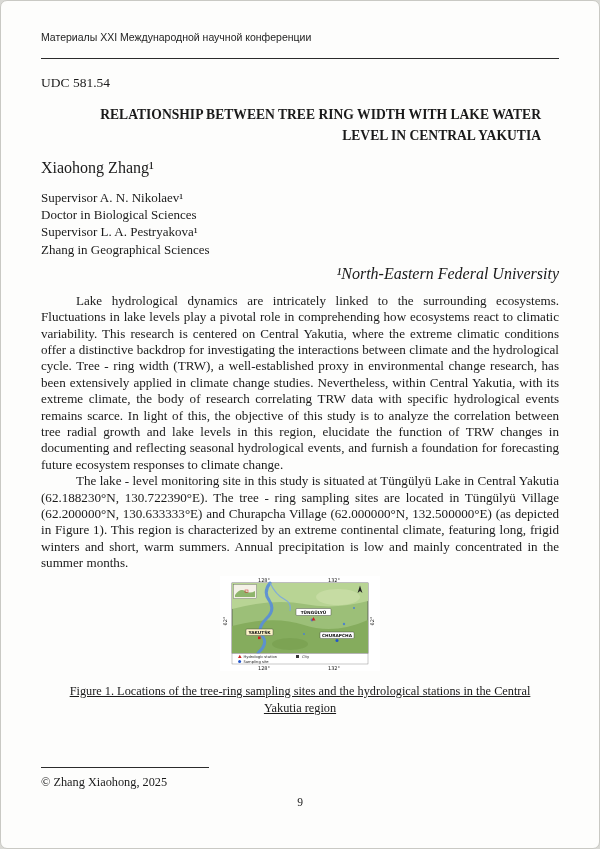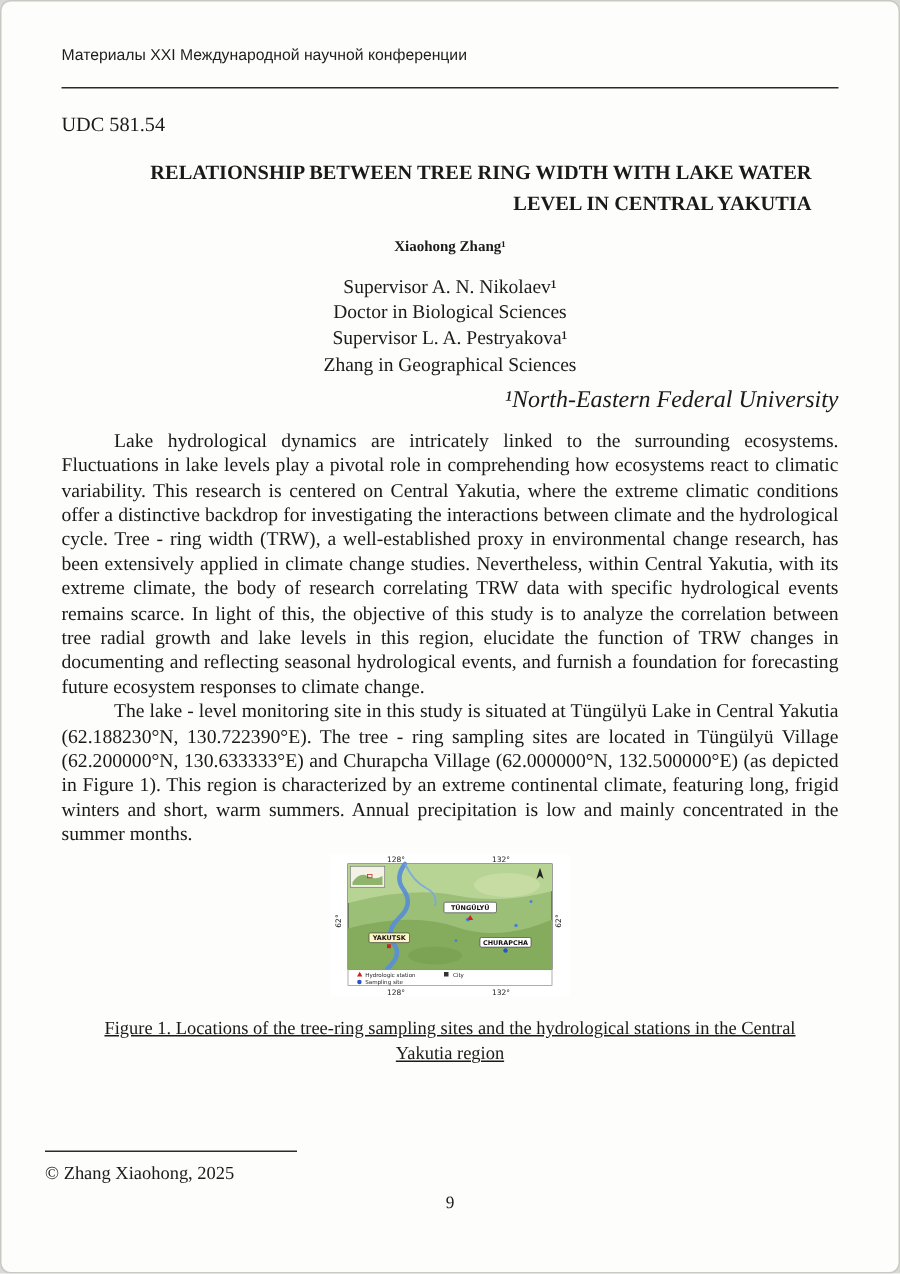--- a/index.html
+++ b/index.html
@@ -11,30 +11,30 @@
   }
   .running-head {
     font-family:"Liberation Sans", sans-serif; font-size:10.5px; color:#1d1d1d;
     padding-bottom:15px; border-bottom:1px solid #2b2b2b;
   }
   .udc { margin-top:16px; font-size:13.5px; }
   .title {
     margin-top:13px; text-align:right; font-weight:bold; font-size:13.6px;
     line-height:1.55; padding:0 18px;
   }
-  .author { margin-top:13px; text-align:center; font-weight:bold; font-size:10px; }
-  .supervisors { margin-top:12px; text-align:center; font-size:13px; line-height:1.32; }
+  .author { margin-top:13px; text-align:left; font-weight:normal; font-size:16px; }
+  .supervisors { margin-top:12px; font-size:13px; line-height:1.32; }
   .affiliation { margin-top:7px; text-align:right; font-style:italic; font-size:16px; }
   .body-text { margin-top:10px; font-size:13.1px; line-height:16.4px; text-align:justify; }
   .body-text p { text-indent:35px; }
   .figure-block { margin-top:4px; text-align:center; }
   .figure-caption {
     margin:8px auto 0 auto; width:480px; text-align:center; font-size:12.3px; line-height:1.45;text-decoration:underline;
   }
-  .footnote { position:absolute; left:29px; bottom:58px; }
+  .footnote { position:absolute; left:40px; bottom:58px; }
   .footnote-rule { width:168px; border-top:1px solid #2b2b2b; margin-bottom:7px; }
   .copyright { font-size:12.3px; }
   .pagenum { position:absolute; left:0; bottom:40px; width:100%; text-align:center; font-size:11.5px; }
   
   .coord { font-size:5px; font-family:"DejaVu Sans", sans-serif; fill:#222; }
   .maplabel { font-size:4.3px; font-family:"DejaVu Sans", sans-serif; font-weight:bold; fill:#111; }
   .legendtxt { font-size:3.7px; font-family:"DejaVu Sans", sans-serif; fill:#222; }
 </style>
 </head>
 <body>

